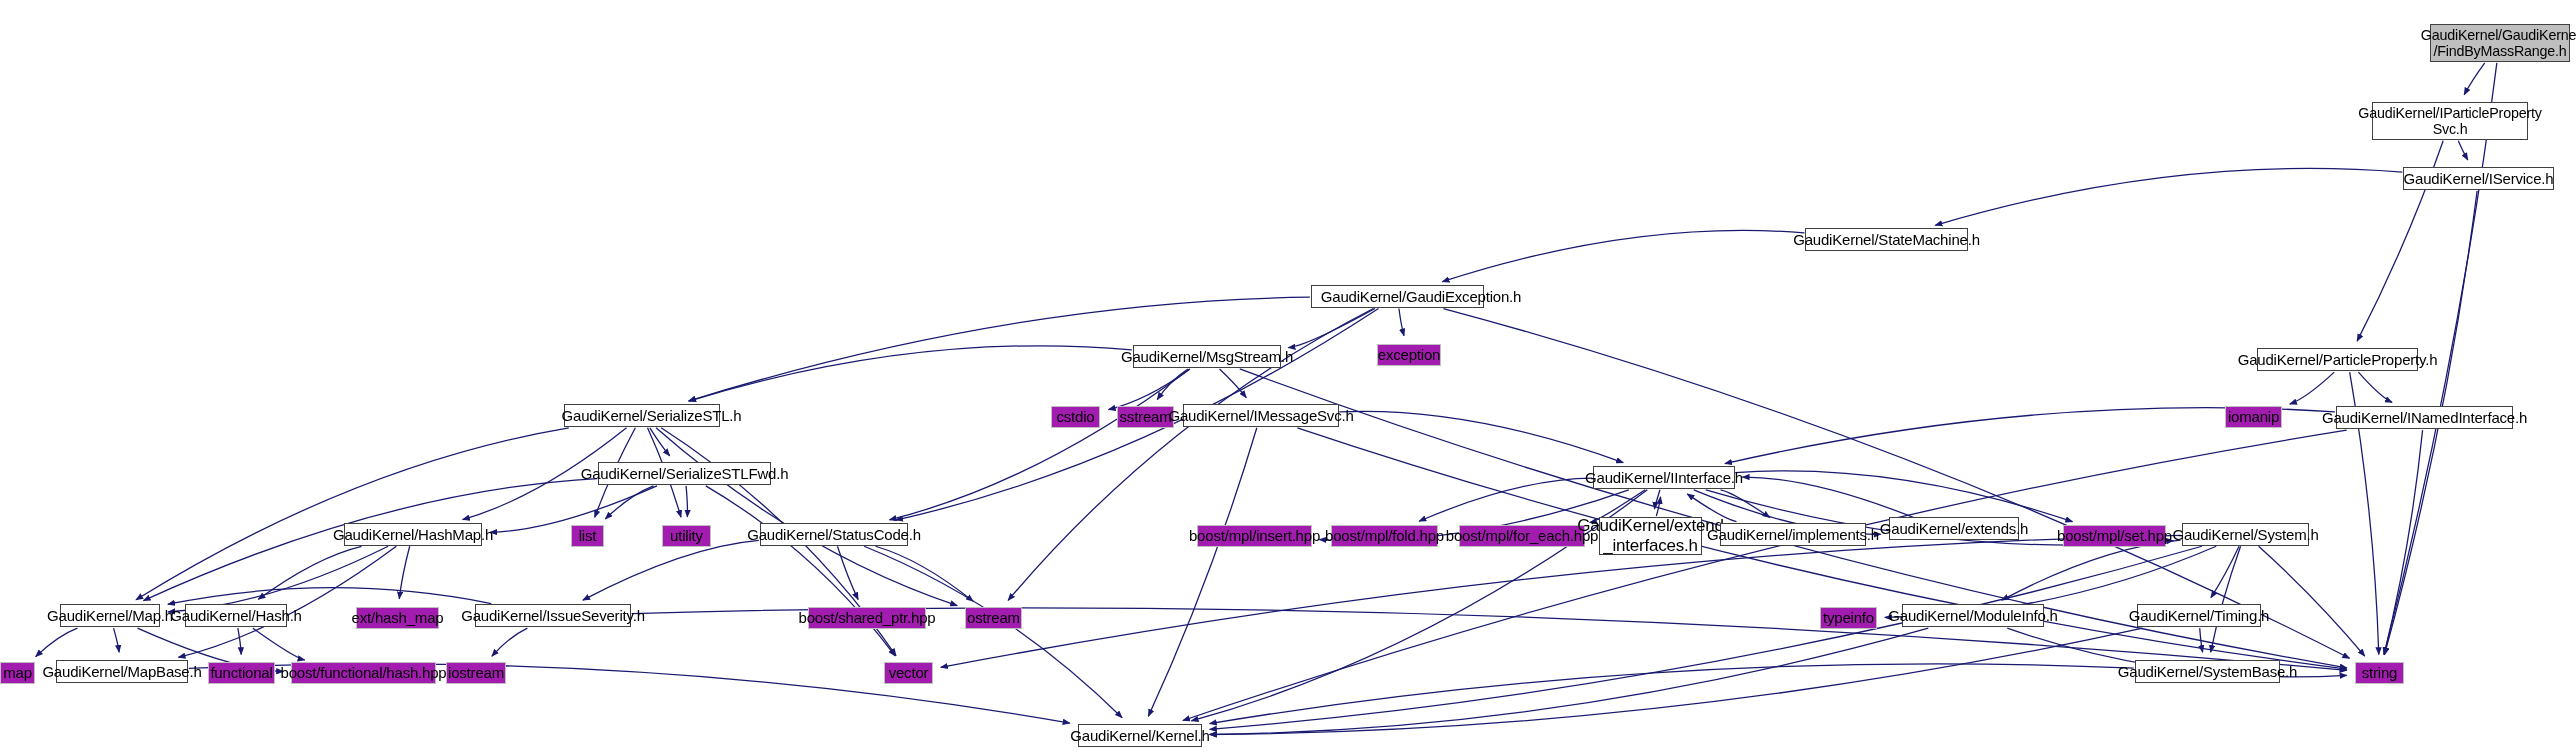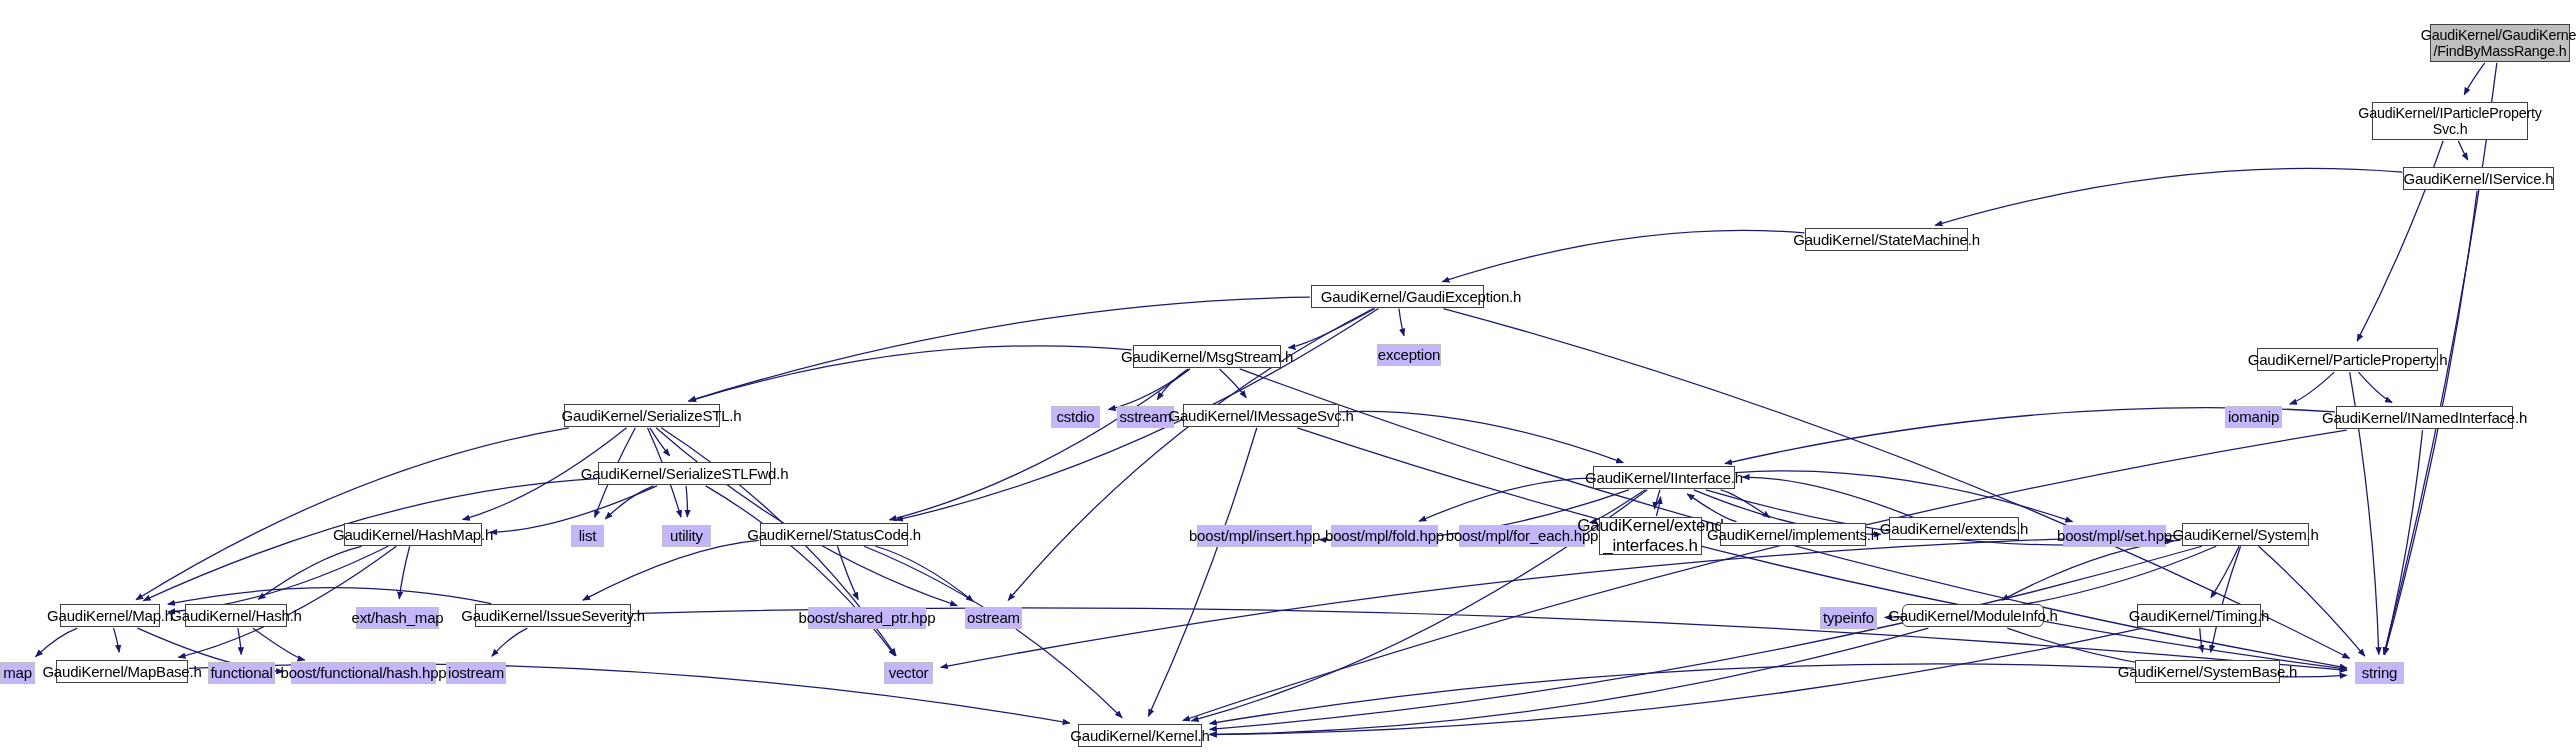--- a/index.html
+++ b/index.html
@@ -40,21 +40,21 @@
     line-height: 1.15;
     white-space: pre;
     color: #000000;
     background: #ffffff;
     border: 1.6px solid #404040;
     font-size: 15px;
     letter-spacing: -0.2px;
   }
   .node.sys {
     border: 1.6px solid #c0c0c0;
-    background: #c4b5fd;
+    background: #a21caf;
   }
   .node.root {
     background: #bfbfbf;
     border: 1.6px solid #404040;
   }
   .node .lbl {
     display: block;
     padding: 0 4.8px;
   }
 </style>
@@ -153,21 +153,21 @@
       </g>
   </svg>
   <div id="node-layer">
       <div class="node root" style="left: 2430px; top: 24px; width: 140px; height: 38px; font-size: 14.3px;"><span class="lbl">GaudiKernel/GaudiKernel
 /FindByMassRange.h</span></div>
       <div class="node" style="left: 2372px; top: 102px; width: 156px; height: 38px; font-size: 14.3px;"><span class="lbl">GaudiKernel/IParticleProperty
 Svc.h</span></div>
       <div class="node" style="left: 2403px; top: 167px; width: 151px; height: 23px;"><span class="lbl">GaudiKernel/IService.h</span></div>
       <div class="node" style="left: 1805px; top: 228px; width: 163px; height: 23px;"><span class="lbl">GaudiKernel/StateMachine.h</span></div>
       <div class="node" style="left: 1311px; top: 285px; width: 173px; height: 23px; padding-left: 47px;"><span class="lbl">GaudiKernel/GaudiException.h</span></div>
-      <div class="node" style="left: 2257px; top: 348px; width: 181px; height: 23px;"><span class="lbl">GaudiKernel/ParticleProperty.h</span></div>
+      <div class="node" style="left: 2257px; top: 348px; width: 161px; height: 23px;"><span class="lbl">GaudiKernel/ParticleProperty.h</span></div>
       <div class="node" style="left: 1133px; top: 345px; width: 148px; height: 23px;"><span class="lbl">GaudiKernel/MsgStream.h</span></div>
       <div class="node sys" style="left: 1377px; top: 344px; width: 64px; height: 22px;"><span class="lbl">exception</span></div>
       <div class="node sys" style="left: 2225px; top: 406px; width: 57px; height: 22px;"><span class="lbl">iomanip</span></div>
       <div class="node" style="left: 2336px; top: 406px; width: 177px; height: 23px;"><span class="lbl">GaudiKernel/INamedInterface.h</span></div>
       <div class="node" style="left: 564px; top: 404px; width: 156px; height: 23px; padding-left: 19px;"><span class="lbl">GaudiKernel/SerializeSTL.h</span></div>
       <div class="node sys" style="left: 1051px; top: 406px; width: 49px; height: 22px;"><span class="lbl">cstdio</span></div>
       <div class="node sys" style="left: 1117px; top: 406px; width: 57px; height: 22px;"><span class="lbl">sstream</span></div>
       <div class="node" style="left: 1183px; top: 404px; width: 156px; height: 23px;"><span class="lbl">GaudiKernel/IMessageSvc.h</span></div>
       <div class="node" style="left: 598px; top: 462px; width: 173px; height: 23px;"><span class="lbl">GaudiKernel/SerializeSTLFwd.h</span></div>
       <div class="node" style="left: 1593px; top: 466px; width: 142px; height: 23px;"><span class="lbl">GaudiKernel/IInterface.h</span></div>
@@ -184,21 +184,21 @@
       <div class="node" style="left: 1889px; top: 517px; width: 130px; height: 23px;"><span class="lbl">GaudiKernel/extends.h</span></div>
       <div class="node sys" style="left: 2063px; top: 525px; width: 103px; height: 22px;"><span class="lbl">boost/mpl/set.hpp</span></div>
       <div class="node" style="left: 2182px; top: 523px; width: 127px; height: 23px;"><span class="lbl">GaudiKernel/System.h</span></div>
       <div class="node" style="left: 60px; top: 604px; width: 100px; height: 23px;"><span class="lbl">GaudiKernel/Map.h</span></div>
       <div class="node" style="left: 185px; top: 604px; width: 102px; height: 23px;"><span class="lbl">GaudiKernel/Hash.h</span></div>
       <div class="node sys" style="left: 356px; top: 607px; width: 83px; height: 22px;"><span class="lbl">ext/hash_map</span></div>
       <div class="node" style="left: 475px; top: 604px; width: 156px; height: 23px;"><span class="lbl">GaudiKernel/IssueSeverity.h</span></div>
       <div class="node sys" style="left: 808px; top: 607px; width: 118px; height: 22px;"><span class="lbl">boost/shared_ptr.hpp</span></div>
       <div class="node sys" style="left: 965px; top: 607px; width: 57px; height: 22px;"><span class="lbl">ostream</span></div>
       <div class="node sys" style="left: 1820px; top: 607px; width: 57px; height: 22px;"><span class="lbl">typeinfo</span></div>
-      <div class="node" style="left: 1902px; top: 604px; width: 142px; height: 23px; border-radius: 6px;"><span class="lbl">GaudiKernel/ModuleInfo.h</span></div>
+      <div class="node" style="left: 1902px; top: 604px; width: 142px; height: 23px;"><span class="lbl">GaudiKernel/ModuleInfo.h</span></div>
       <div class="node" style="left: 2137px; top: 604px; width: 124px; height: 23px; align-items: center;"><span class="lbl">GaudiKernel/Timing.h</span></div>
       <div class="node sys" style="left: 0px; top: 662px; width: 35px; height: 22px;"><span class="lbl">map</span></div>
       <div class="node" style="left: 56px; top: 660px; width: 132px; height: 23px;"><span class="lbl">GaudiKernel/MapBase.h</span></div>
       <div class="node sys" style="left: 208px; top: 662px; width: 67px; height: 22px;"><span class="lbl">functional</span></div>
       <div class="node sys" style="left: 291px; top: 662px; width: 145px; height: 22px;"><span class="lbl">boost/functional/hash.hpp</span></div>
       <div class="node sys" style="left: 446px; top: 662px; width: 60px; height: 22px;"><span class="lbl">iostream</span></div>
       <div class="node sys" style="left: 884px; top: 662px; width: 49px; height: 22px;"><span class="lbl">vector</span></div>
       <div class="node" style="left: 2135px; top: 660px; width: 145px; height: 23px;"><span class="lbl">GaudiKernel/SystemBase.h</span></div>
       <div class="node sys" style="left: 2355px; top: 662px; width: 49px; height: 22px;"><span class="lbl">string</span></div>
       <div class="node" style="left: 1078px; top: 724px; width: 124px; height: 23px;"><span class="lbl">GaudiKernel/Kernel.h</span></div>

